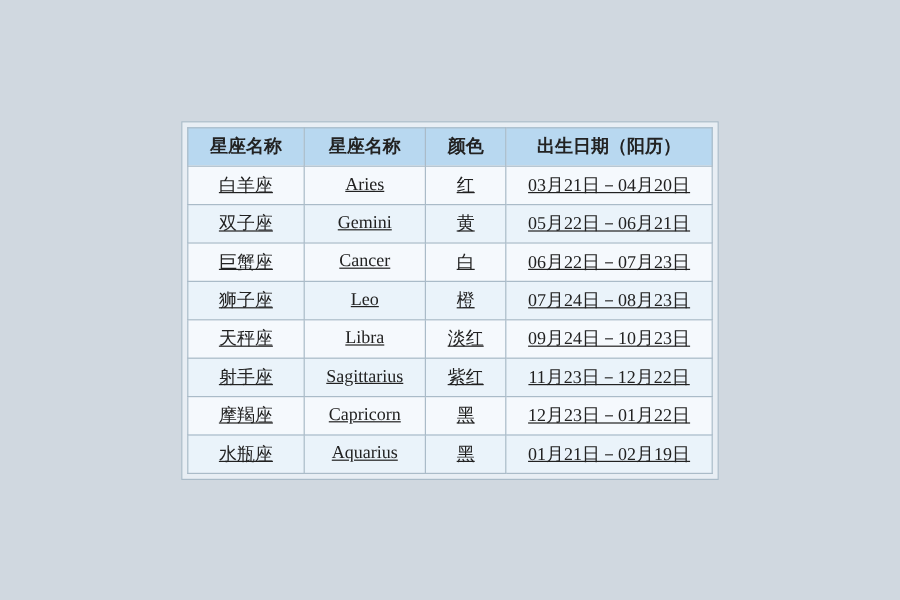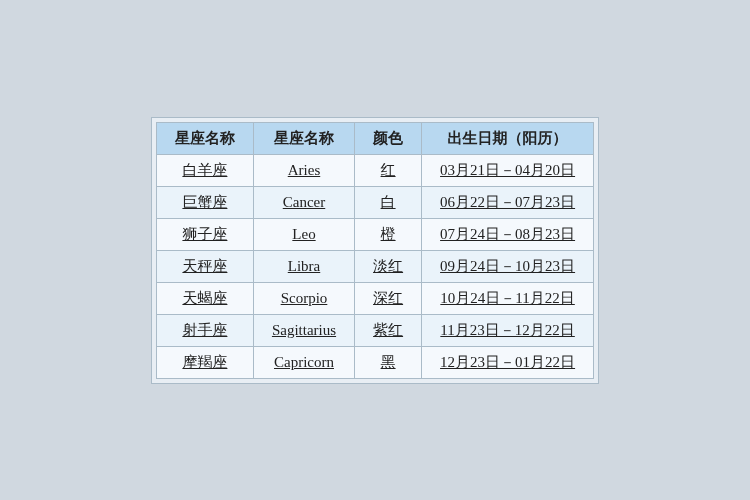--- a/index.html
+++ b/index.html
@@ -67,50 +67,56 @@
         </tr>
     </thead>
     <tbody>
     <tr>
           <td>白羊座</td>
           <td>Aries</td>
           <td>红</td>
           <td>03月21日－04月20日</td>
         </tr>
         <tr>
+          <td>双子座</td>
+          <td>Gemini</td>
+          <td>黄</td>
+          <td>05月22日－06月21日</td>
+        </tr>
+        <tr>
           <td>巨蟹座</td>
           <td>Cancer</td>
           <td>白</td>
           <td>06月22日－07月23日</td>
         </tr>
         <tr>
           <td>狮子座</td>
           <td>Leo</td>
           <td>橙</td>
           <td>07月24日－08月23日</td>
         </tr>
         <tr>
           <td>天秤座</td>
           <td>Libra</td>
           <td>淡红</td>
           <td>09月24日－10月23日</td>
         </tr>
         <tr>
-          <td>天蝎座</td>
-          <td>Scorpio</td>
-          <td>深红</td>
-          <td>10月24日－11月22日</td>
-        </tr>
-        <tr>
           <td>射手座</td>
           <td>Sagittarius</td>
           <td>紫红</td>
           <td>11月23日－12月22日</td>
         </tr>
         <tr>
           <td>摩羯座</td>
           <td>Capricorn</td>
           <td>黑</td>
           <td>12月23日－01月22日</td>
         </tr>
+        <tr>
+          <td>水瓶座</td>
+          <td>Aquarius</td>
+          <td>黑</td>
+          <td>01月21日－02月19日</td>
+        </tr>
       </tbody>
   </table>
 </div>
 
 </body></html>

